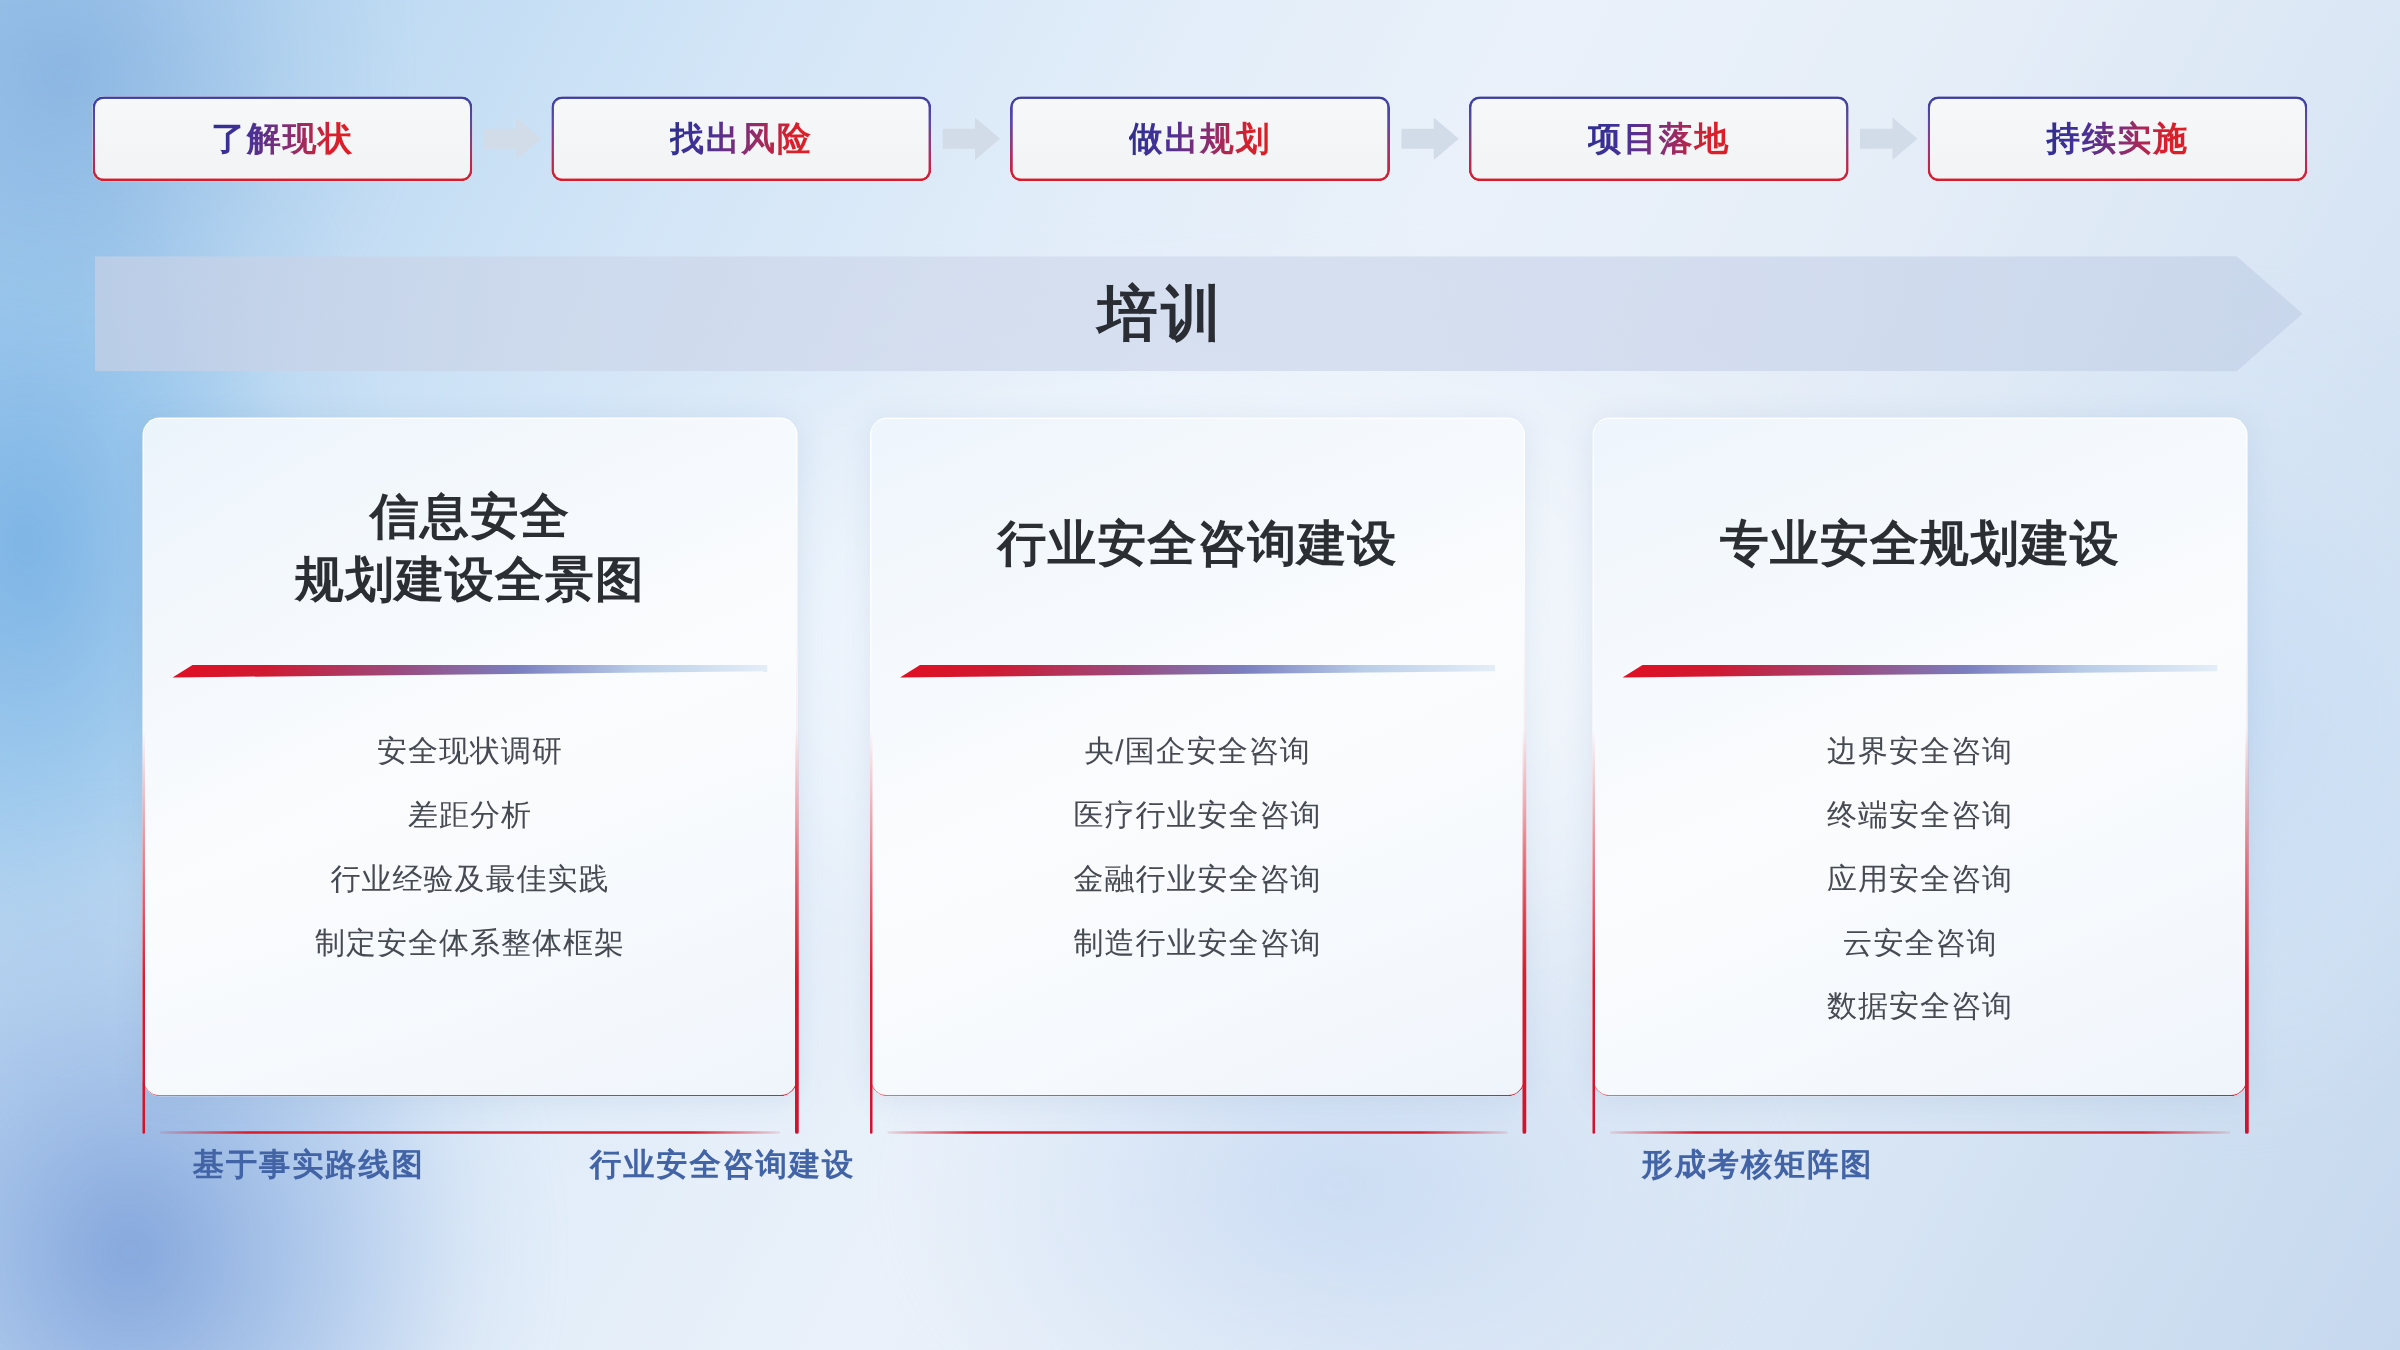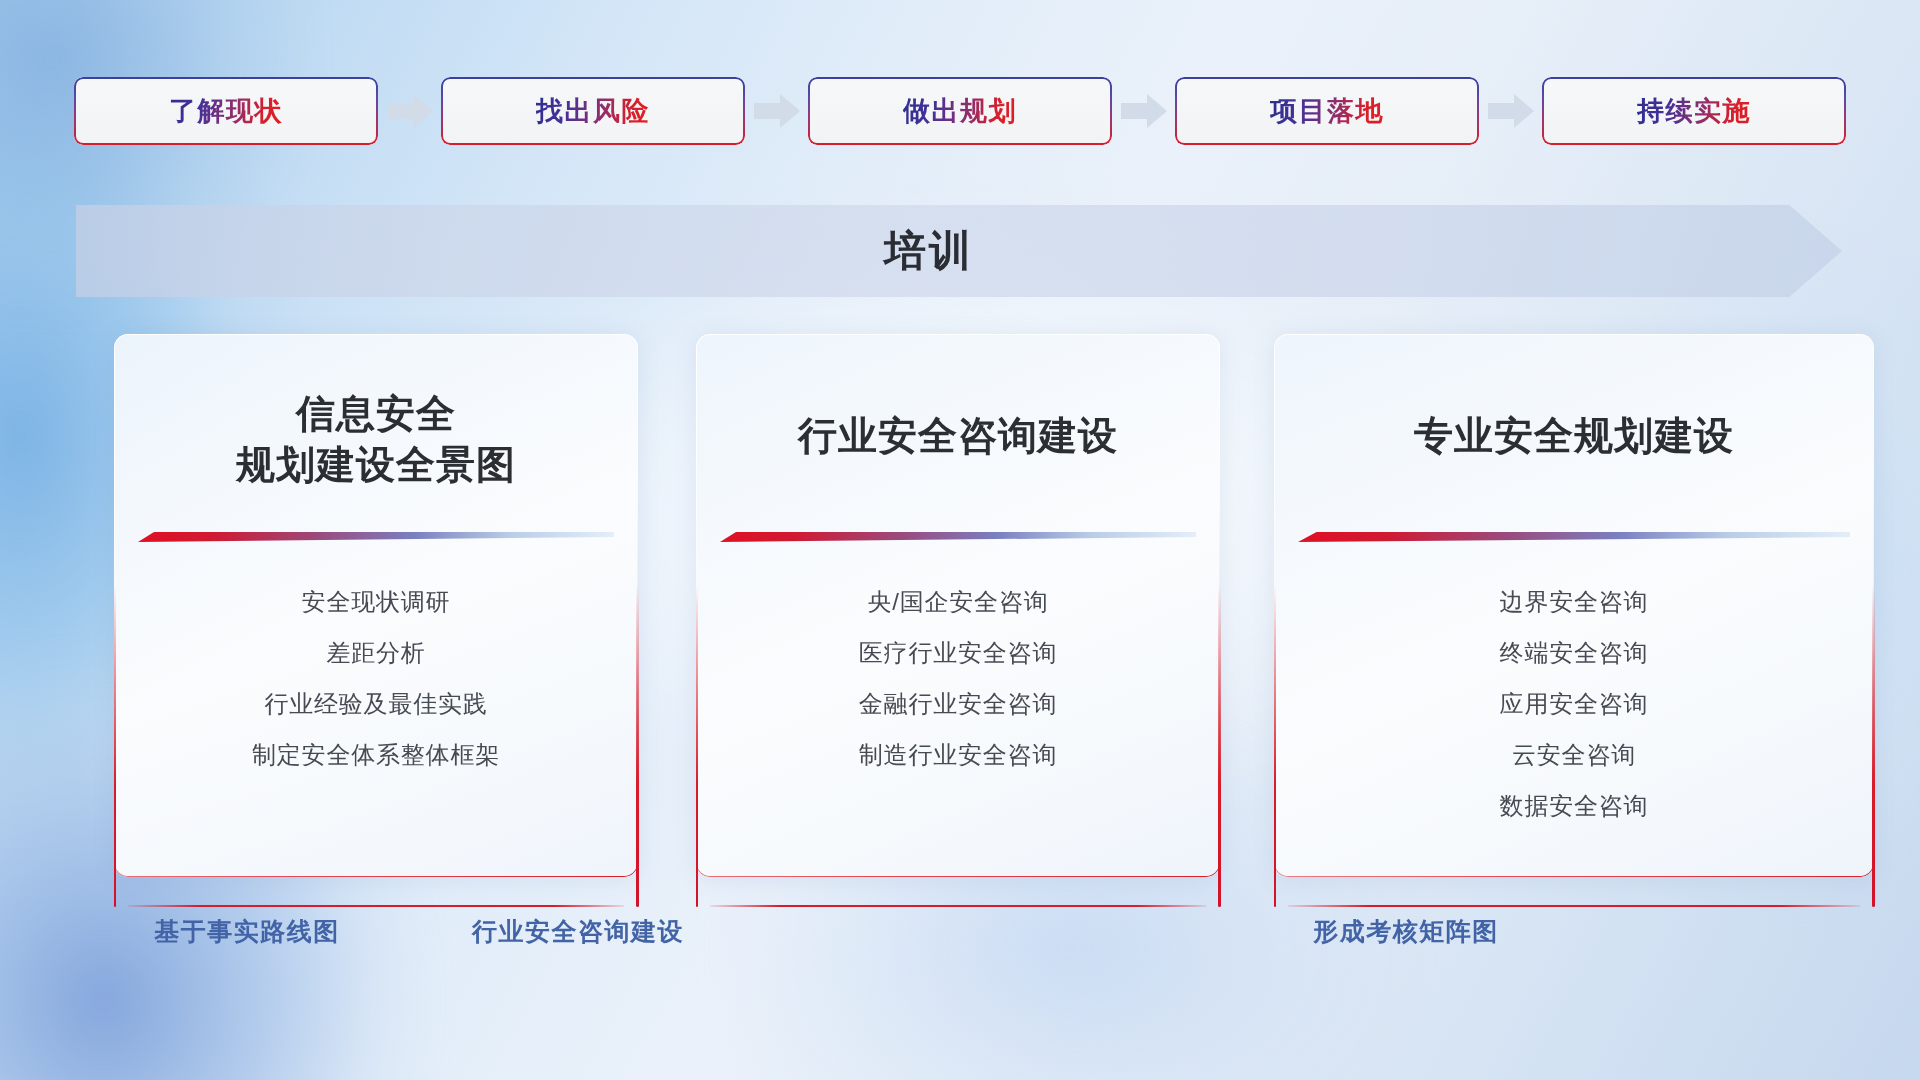--- a/index.html
+++ b/index.html
@@ -100,21 +100,21 @@
   .step-arrow svg { display: block; }
 
   
   #training-banner {
     position: absolute; left: 76px; top: 205px; width: 1766px; height: 92px;
   }
   #training-banner .band-svg { position: absolute; inset: 0; }
   #training-label {
     position: absolute; left: 0; right: 0; top: 0; height: 92px;
     display: flex; align-items: center; justify-content: center;
-    font-size: 42px; font-weight: 700; color: #2a2d33; letter-spacing: 3px;
+    font-size: 48px; font-weight: 700; color: #2a2d33; letter-spacing: 3px;
     transform: translateX(-30px);
   }
 
   
   #cards {
     position: absolute; left: 0; top: 334px; width: 1920px; height: 554px;
   }
   .card {
     position: absolute; top: 0;
     height: 543px;
@@ -176,21 +176,21 @@
   .card-list li {
     font-size: 24px;
     color: #464a52;
     letter-spacing: 0.8px;
     line-height: 1.0;
   }
 
   
   #card-1 { left: 114px; width: 524px; }
   #card-2 { left: 696px; width: 524px; }
-  #card-3 { left: 1274px; width: 600px; }
+  #card-3 { left: 1274px; width: 524px; }
 
   #card-1 .card-title { top: 54px;  font-size: 39px; }
   #card-2 .card-title { top: 76px;  font-size: 39px; }
   #card-3 .card-title { top: 76px;  font-size: 39px; }
 
   #card-1 .card-divider { left: 24px; right: 24px; top: 196px; }
   #card-2 .card-divider { left: 24px; right: 24px; top: 196px; }
   #card-3 .card-divider { left: 24px; right: 24px; top: 196px; }
 
   #card-1 .card-list { top: 256px; }

